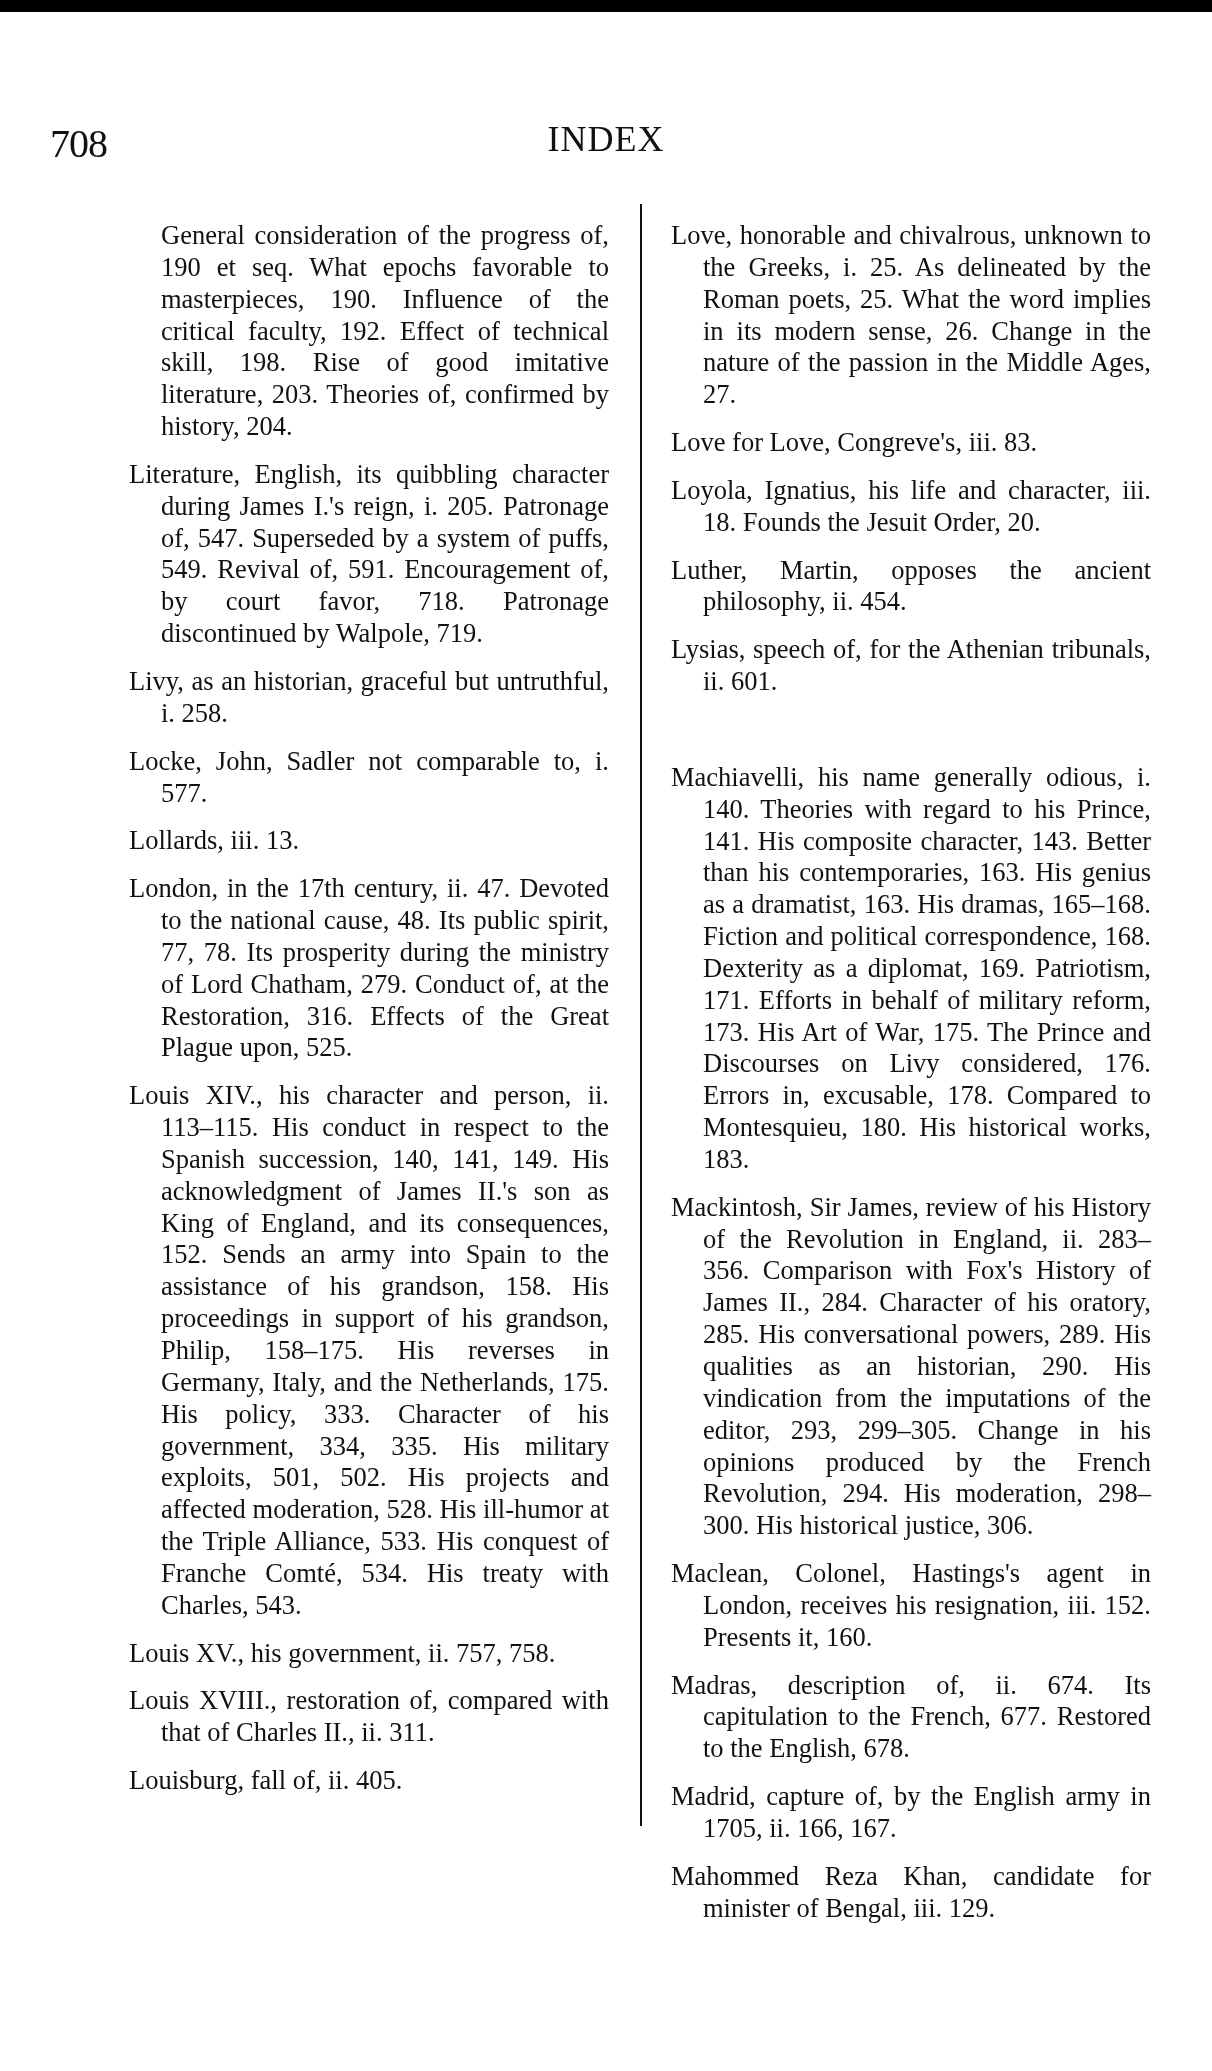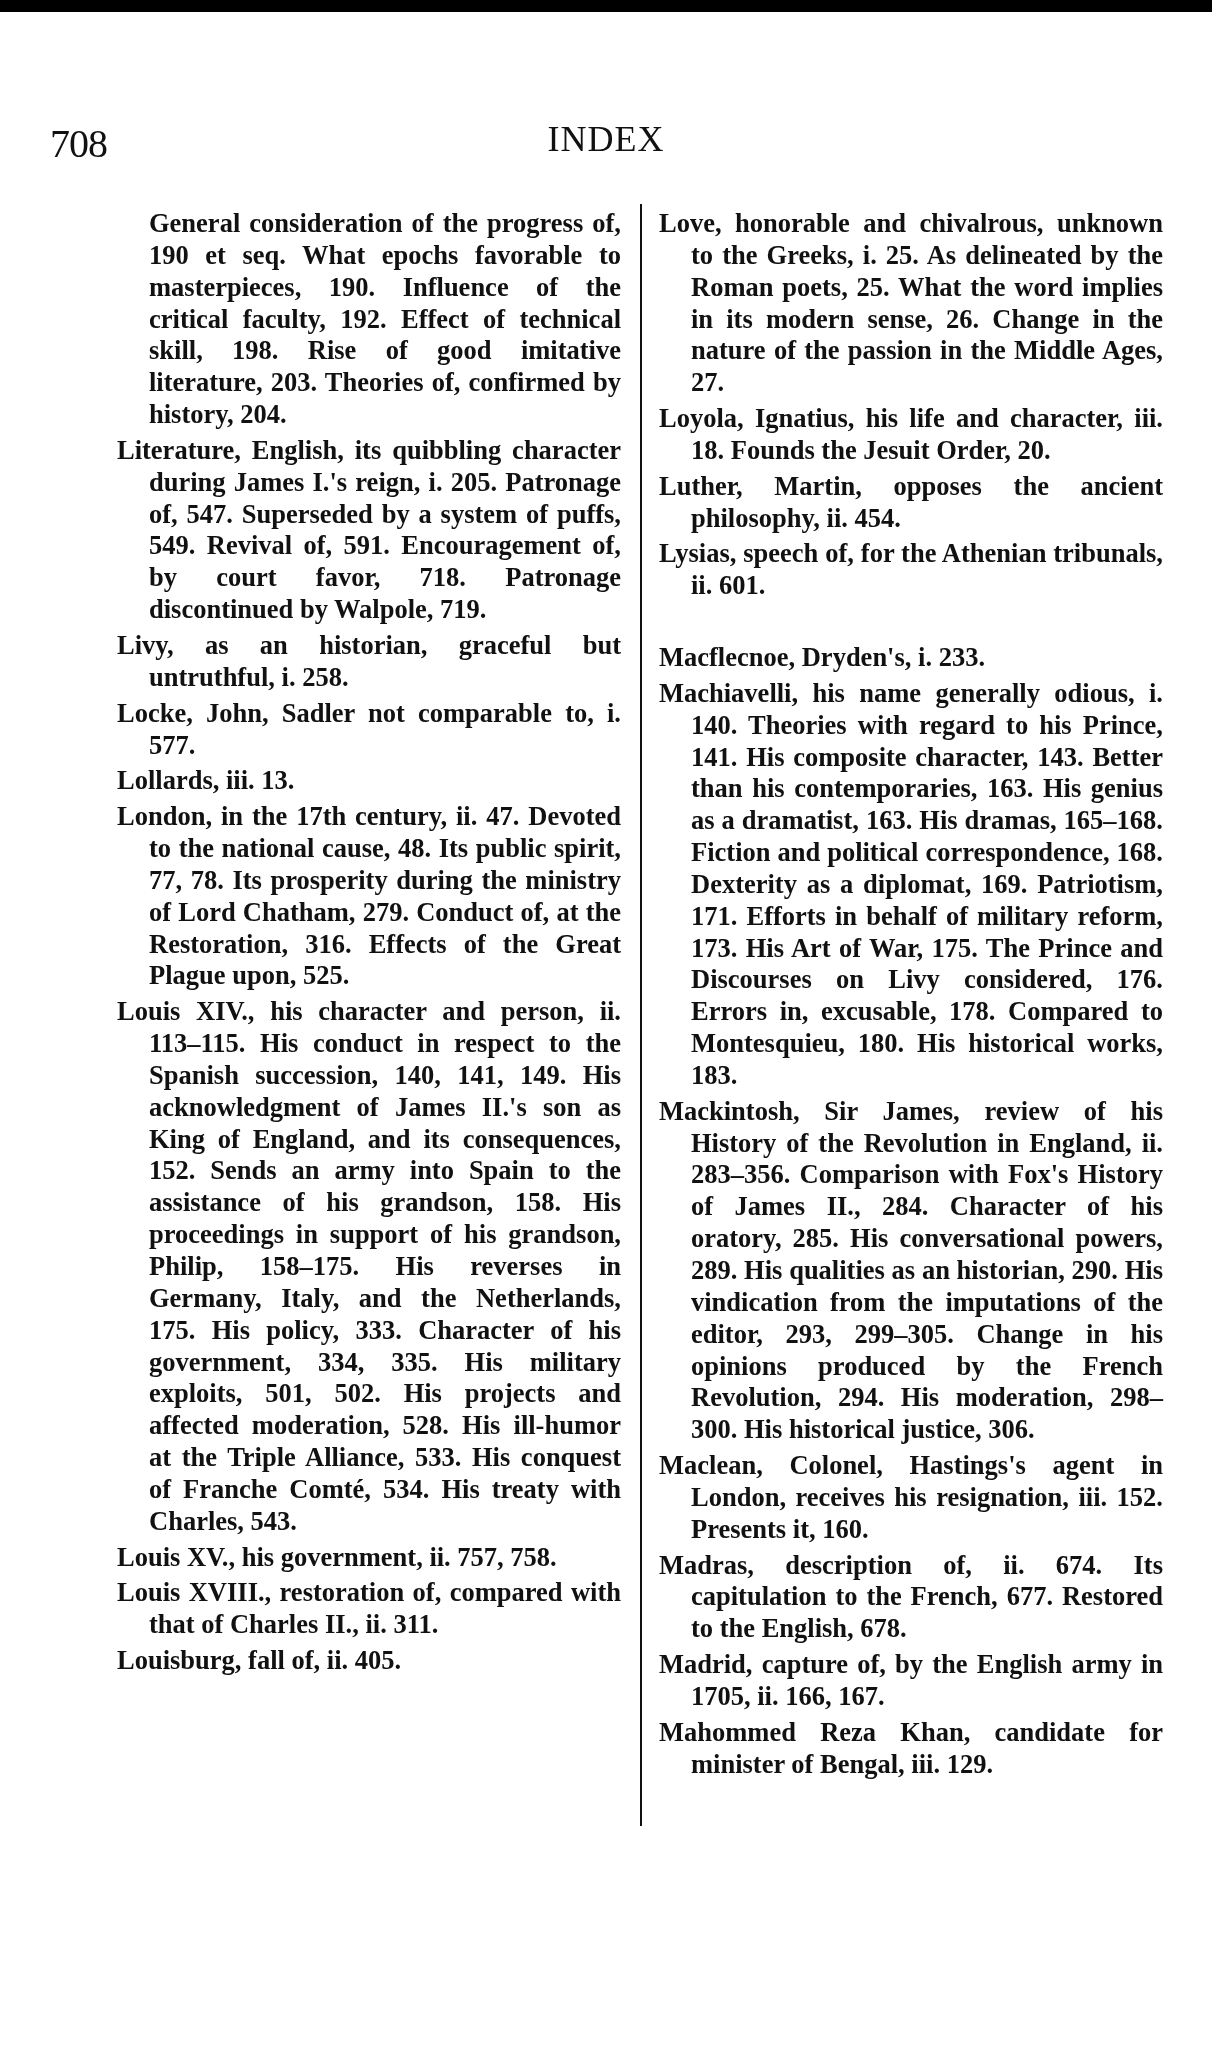--- a/index.html
+++ b/index.html
@@ -6,21 +6,21 @@
   body { width: 1212px; height: 2071px; position: relative; overflow: hidden;
          font-family: "Liberation Serif", "DejaVu Serif", serif; color: #111; }
   .topbar { position: absolute; left: 0; top: 0; width: 1212px; height: 12px; background: #000; }
   .header { position: absolute; top: 118px; left: 0; width: 1184px; height: 60px; font-family: Liberation Serif, serif; }
   .page-num { position: absolute; left: 50px; top: 2px; font-size: 40px; letter-spacing: -1px; }
   .title { position: absolute; left: 0; width: 1212px; text-align: center; top: 0px; font-size: 36px; letter-spacing: 1px; }
   .col { position: absolute; top: 204px; width: 512px; font-size: 26.5px; line-height: 31.85px; }
   .col.left { left: 113px; }
   .col.right { left: 655px; }
   .divider { position: absolute; left: 640px; top: 204px; width: 2px; height: 1622px; background: #111; }
-  .entry { text-align: justify; padding-left: 32px; text-indent: -32px; margin: 4px; font-weight: 700; }
+  .entry { text-align: justify; padding-left: 32px; text-indent: -32px; margin: 16px; font-weight: 400; }
   .entry.cont { padding-left: 32px; text-indent: 0; }
   .gap { height: 31.85px; }
 </style>
 </head>
 <body>
 
 <div class="topbar"></div>
 
 <div class="header">
   <span class="page-num">708</span>
@@ -37,24 +37,24 @@
   <p class="entry">Louis XIV., his character and person, ii. 113–115. His conduct in respect to the Spanish succession, 140, 141, 149. His acknowledgment of James II.'s son as King of England, and its consequences, 152. Sends an army into Spain to the assistance of his grandson, 158. His proceedings in support of his grandson, Philip, 158–175. His reverses in Germany, Italy, and the Netherlands, 175. His policy, 333. Character of his government, 334, 335. His military exploits, 501, 502. His projects and affected moderation, 528. His ill-humor at the Triple Alliance, 533. His conquest of Franche Comté, 534. His treaty with Charles, 543.</p>
   <p class="entry">Louis XV., his government, ii. 757, 758.</p>
   <p class="entry">Louis XVIII., restoration of, compared with that of Charles II., ii. 311.</p>
   <p class="entry">Louisburg, fall of, ii. 405.</p>
 </div>
 
 <div class="divider"></div>
 
 <div class="col right">
   <p class="entry">Love, honorable and chivalrous, unknown to the Greeks, i. 25. As delineated by the Roman poets, 25. What the word implies in its modern sense, 26. Change in the nature of the passion in the Middle Ages, 27.</p>
+  <p class="entry">Love for Love, Congreve's, iii. 83.</p>
   <p class="entry">Loyola, Ignatius, his life and character, iii. 18. Founds the Jesuit Order, 20.</p>
   <p class="entry">Luther, Martin, opposes the ancient philosophy, ii. 454.</p>
   <p class="entry">Lysias, speech of, for the Athenian tribunals, ii. 601.</p>
   <div class="gap"></div>
-  <p class="entry">Macflecnoe, Dryden's, i. 233.</p>
   <p class="entry">Machiavelli, his name generally odious, i. 140. Theories with regard to his Prince, 141. His composite character, 143. Better than his contemporaries, 163. His genius as a dramatist, 163. His dramas, 165–168. Fiction and political correspondence, 168. Dexterity as a diplomat, 169. Patriotism, 171. Efforts in behalf of military reform, 173. His Art of War, 175. The Prince and Discourses on Livy considered, 176. Errors in, excusable, 178. Compared to Montesquieu, 180. His historical works, 183.</p>
   <p class="entry">Mackintosh, Sir James, review of his History of the Revolution in England, ii. 283–356. Comparison with Fox's History of James II., 284. Character of his oratory, 285. His conversational powers, 289. His qualities as an historian, 290. His vindication from the imputations of the editor, 293, 299–305. Change in his opinions produced by the French Revolution, 294. His moderation, 298–300. His historical justice, 306.</p>
   <p class="entry">Maclean, Colonel, Hastings's agent in London, receives his resignation, iii. 152. Presents it, 160.</p>
   <p class="entry">Madras, description of, ii. 674. Its capitulation to the French, 677. Restored to the English, 678.</p>
   <p class="entry">Madrid, capture of, by the English army in 1705, ii. 166, 167.</p>
   <p class="entry">Mahommed Reza Khan, candidate for minister of Bengal, iii. 129.</p>
 </div>
 
 </body></html>

